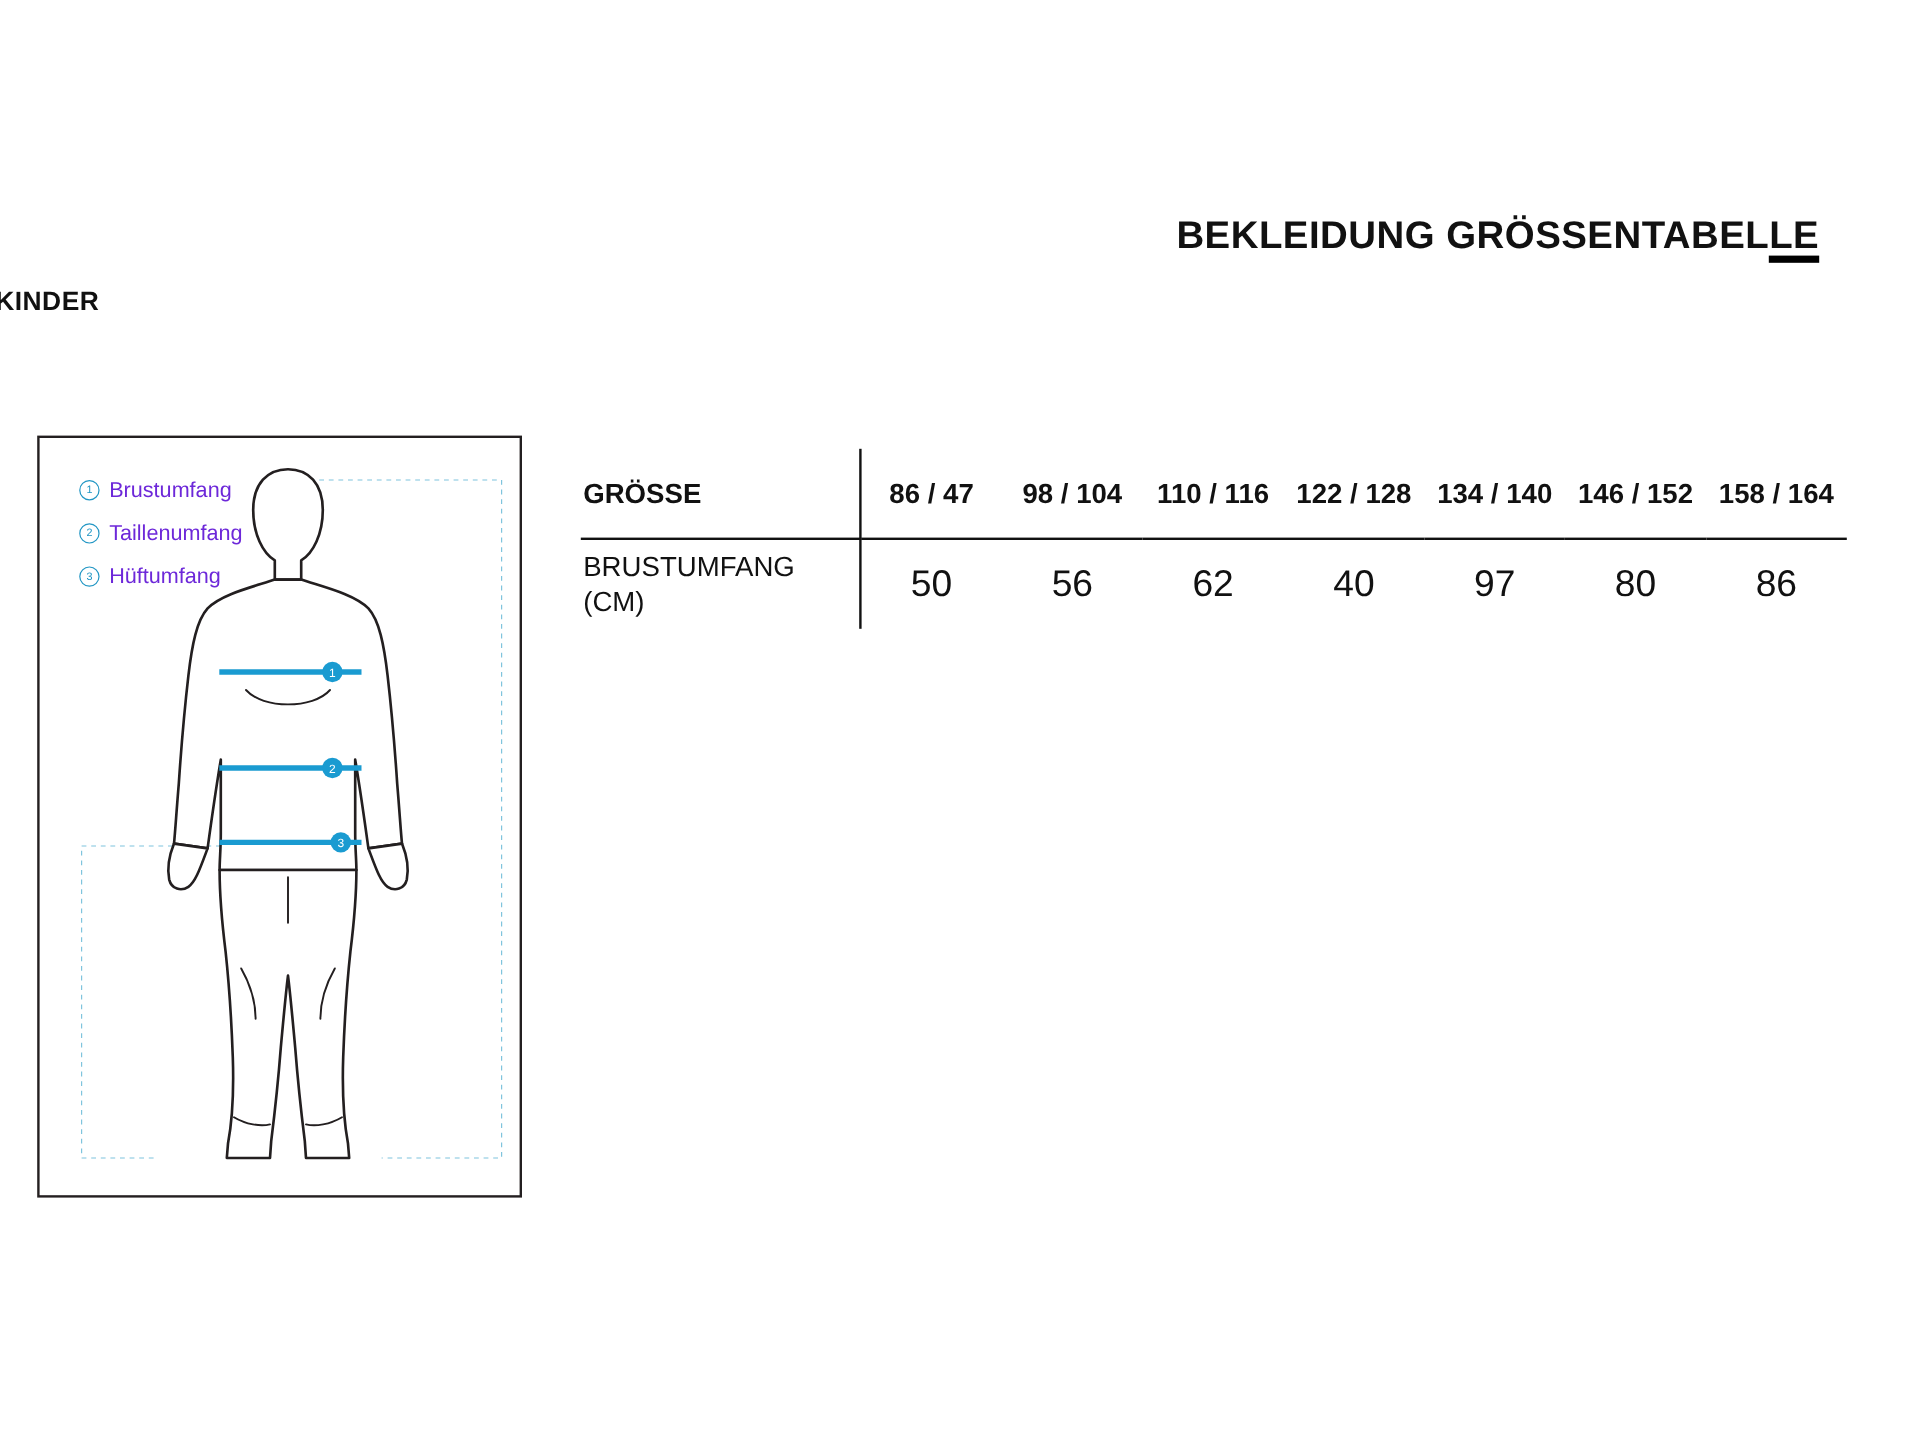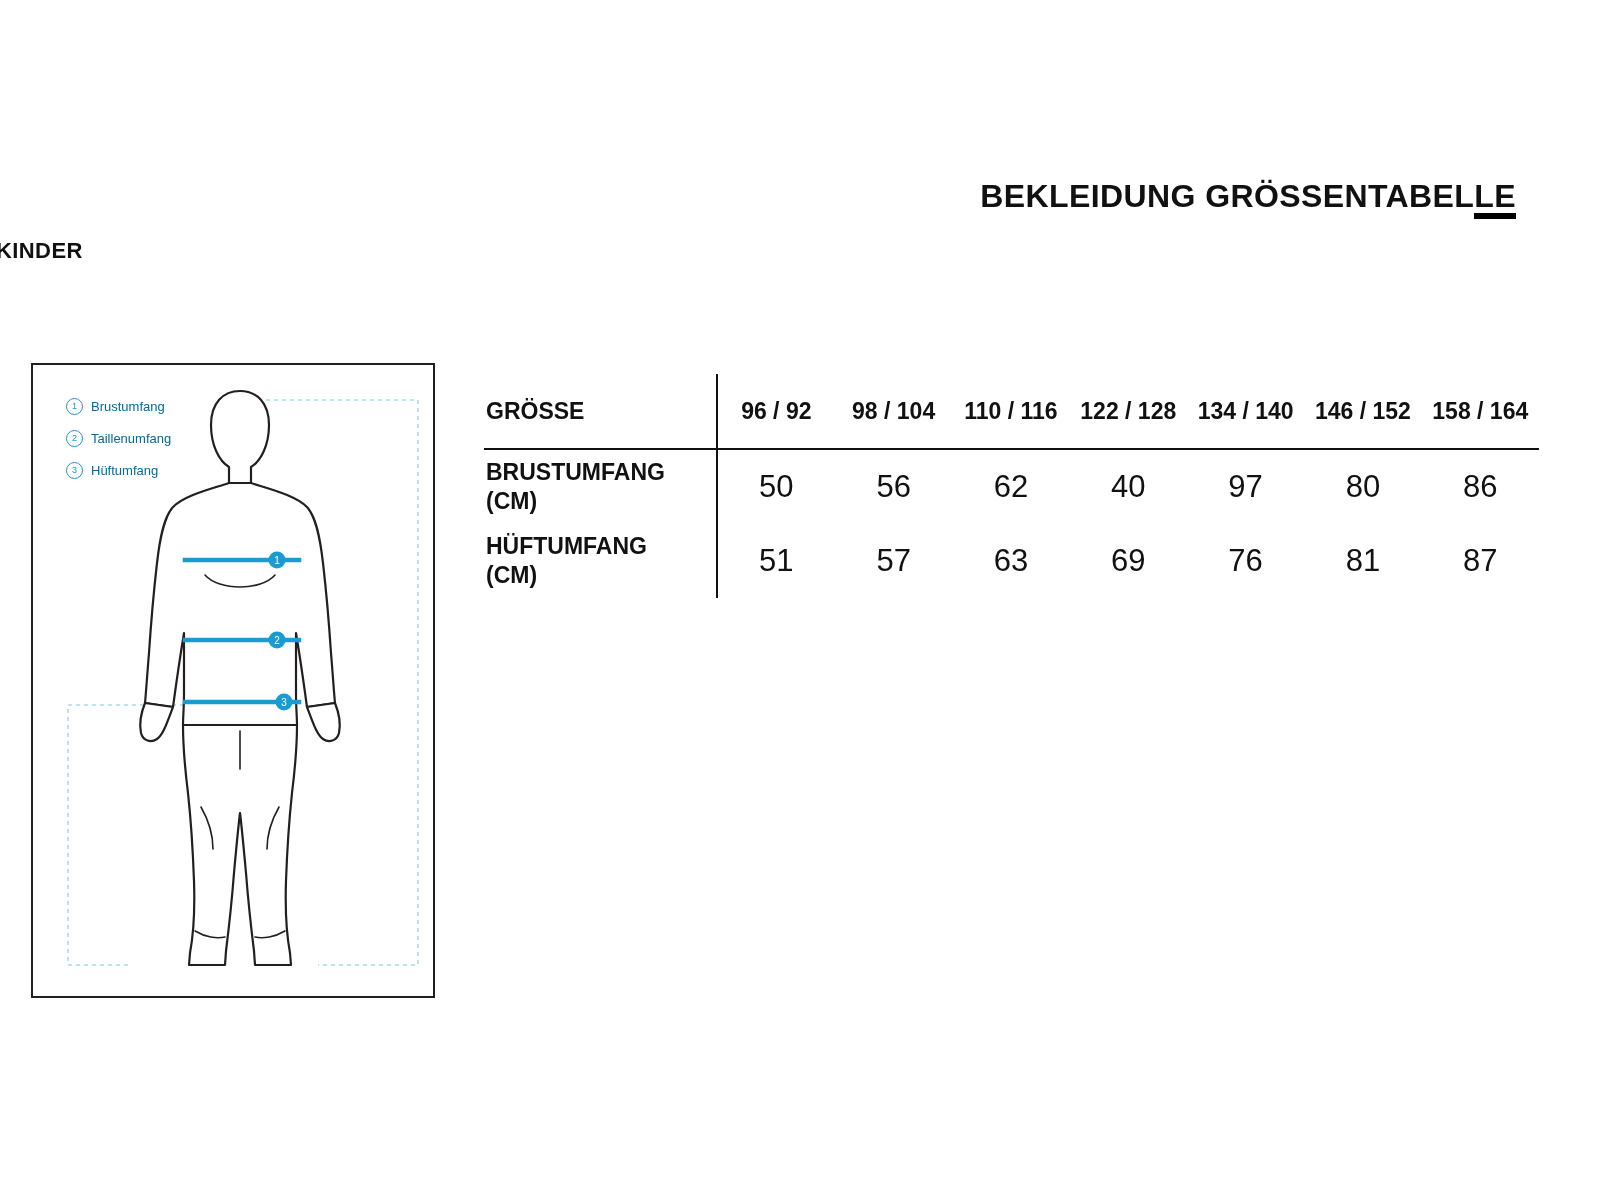--- a/index.html
+++ b/index.html
@@ -74,22 +74,22 @@
     border: 1px solid #2196c4;
     color: #2196c4;
     font-size: 9px;
     line-height: 14px;
     text-align: center;
     margin-right: 8px;
     flex: none;
     font-family: "Liberation Sans", sans-serif;
   }
   .legend-text {
-    font-size: 13px;
-    color: #0369a1;
+    font-size: 18px;
+    color: #6d28d9;
     white-space: nowrap;
   }
   .figure-svg {
     position: absolute;
     left: 0;
     top: 0;
   }
 
   
   .size-table {
@@ -116,21 +116,21 @@
   .size-table thead th.row-head {
     text-align: left;
     padding-left: 2px;
     border-bottom: 2px solid #111111;
     border-right: 2px solid #111111;
     width: 230px;
     margin-left: 12px;
   }
   .size-table tbody th.row-head {
     text-align: left;
-    font-weight: bold;
+    font-weight: normal;
     font-size: 23px;
     padding-left: 2px;
     padding-right: 12px;
     border-right: 2px solid #111111;
     line-height: 1.28;
     color: #111111;
   }
   .size-table tbody td {
     text-align: center;
     font-weight: normal;
@@ -238,44 +238,34 @@
       <circle cx="251" cy="337" r="8.5" fill="#1a9bd1"></circle>
       <text x="251" y="341" font-size="10" fill="#ffffff" text-anchor="middle" font-family="Liberation Sans, sans-serif">3</text>
     </g>
   </svg>
 </div>
 
 <table class="size-table">
   <thead>
     <tr>
       <th class="row-head">GRÖSSE</th>
-      <th class="col-w">96 / 92</th>
+      <th class="col-w">86 / 47</th>
       <th class="col-w">98 / 104</th>
       <th class="col-w">110 / 116</th>
       <th class="col-w">122 / 128</th>
       <th class="col-w">134 / 140</th>
       <th class="col-w">146 / 152</th>
       <th class="col-w">158 / 164</th>
     </tr>
   </thead>
   <tbody>
     <tr>
       <th class="row-head">BRUSTUMFANG (CM)</th>
       <td>50</td>
       <td>56</td>
       <td>62</td>
       <td>40</td>
       <td>97</td>
       <td>80</td>
       <td>86</td>
     </tr>
-    <tr>
-      <th class="row-head">HÜFTUMFANG (CM)</th>
-      <td>51</td>
-      <td>57</td>
-      <td>63</td>
-      <td>69</td>
-      <td>76</td>
-      <td>81</td>
-      <td>87</td>
-    </tr>
   </tbody>
 </table>
 
 </body></html>

